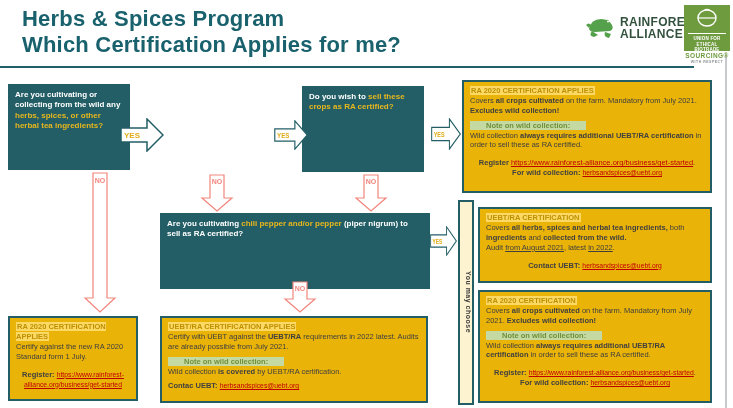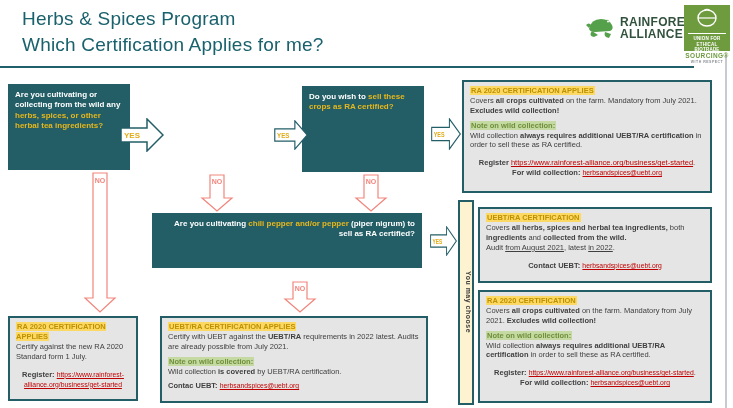--- a/index.html
+++ b/index.html
@@ -1,44 +1,44 @@
 <!DOCTYPE html>
 <html><head>
 <meta charset="utf-8">
 <style>
   html,body{margin:0;padding:0;background:#fff;}
   .stage{position:relative;width:733px;height:408px;background:#fff;overflow:hidden;
          font-family:"Liberation Sans",sans-serif;}
 
   
-  .title{position:absolute;left:22px;top:6px;font-size:19px;font-weight:normal;
+  .title{position:absolute;left:22px;top:6px;font-size:22px;font-weight:bold;
          color:#19616c;line-height:26px;letter-spacing:.2px;}
   .title-rule{position:absolute;left:0;top:66px;width:694px;height:2px;background:#21606a;}
   .right-rule{position:absolute;left:725px;top:55px;width:2px;height:353px;background:#c7cbd0;}
 
   .ra-logo{position:absolute;left:583px;top:10px;width:98px;height:36px;display:flex;align-items:center;}
   .ra-text{font-size:12px;font-weight:bold;color:#33523e;line-height:12px;letter-spacing:.3px;margin-left:3px;}
   .uebt-logo{position:absolute;left:684px;top:5px;width:46px;height:46px;background:#6f9b3f;
              display:flex;flex-direction:column;align-items:center;justify-content:flex-start;padding-top:2px;box-sizing:border-box;}
   .uebt-text{color:#fff;font-size:4.5px;line-height:5.5px;text-align:center;font-weight:bold;letter-spacing:.2px;border-top:1px solid #fff;padding-top:2px;width:38px;}
   .sourcing{position:absolute;left:682px;top:52px;width:50px;text-align:center;
             font-size:6.5px;font-weight:bold;color:#6f9b3f;letter-spacing:.4px;line-height:7px;}
   .sourcing small{display:block;font-size:3.5px;color:#8a8f94;letter-spacing:.5px;}
 
   
   .qbox{position:absolute;background:#235e67;color:#fff;font-size:8px;font-weight:bold;
         line-height:1.3;padding:6px 7px;box-sizing:border-box;}
   .hl{color:#e7b71c;}
 
   
-  .infobox{position:absolute;background:#e5e5e5;border:2px solid #235e67;box-sizing:border-box;
+  .infobox{position:absolute;background:#eab308;border:2px solid #235e67;box-sizing:border-box;
            padding:4px 6px;font-size:7.5px;color:#404040;line-height:1.32;}
   .infobox p{margin:0 0 5px 0;}
   .hy{background:#fbd964;color:#bf9000;font-weight:bold;padding:0 1px;}
-  .hg{background:#c5d9a2;color:#6f8f3a;font-weight:bold;padding:0 1px;}
+  .hg{background:#c5d9a2;color:#6f8f3a;font-weight:bold;padding:0 16px;}
   .lnk{color:#c00000;text-decoration:underline;cursor:pointer;}
   .lnk.small{font-size:6.8px;}
   .u{text-decoration:underline;}
   .mt{margin-top:8px !important;text-align:center;}
 
   
   .choose-bar{position:absolute;left:458px;top:200px;width:16px;height:205px;
               background:#fdf3d0;border:2px solid #235e67;box-sizing:border-box;
               writing-mode:vertical-rl;text-align:center;font-size:7px;font-weight:bold;
               color:#3c3c3c;letter-spacing:.5px;}
@@ -95,21 +95,21 @@
 
   <div class="qbox" style="left:8px;top:84px;width:122px;height:86px;">
     <span>Are you cultivating or collecting from the wild any </span><span class="hl">herbs, spices, or other herbal tea ingredients?</span>
   </div>
 
 
   <div class="qbox" style="left:302px;top:86px;width:122px;height:86px;">
     <span>Do you wish to </span><span class="hl">sell these crops as RA certified?</span>
   </div>
 
-  <div class="qbox" style="left:152px;top:213px;width:270px;height:55px;text-align:right;">
+  <div class="qbox" style="left:160px;top:213px;width:270px;height:76px;">
     <span>Are you cultivating </span><span class="hl">chili pepper and/or pepper</span><span> (piper nigrum) to sell as RA certified?</span>
   </div>
 
   <svg class="arrow" style="left:120px;top:118px;" width="44" height="34" viewBox="0 0 44 34">
     <polygon points="1,10 27,10 27,1 43,17 27,33 27,24 1,24" fill="#fff" stroke="#235e67" stroke-width="1.5"></polygon>
     <text x="4" y="20" font-size="8" font-weight="bold" fill="#e2ac18">YES</text>
   </svg>
   <svg class="arrow" style="left:274px;top:120px;" width="34" height="30" viewBox="0 0 44 34" preserveAspectRatio="none">
     <polygon points="1,10 27,10 27,1 43,17 27,33 27,24 1,24" fill="#fff" stroke="#235e67" stroke-width="1.5"></polygon>
     <text x="4" y="20" font-size="8" font-weight="bold" fill="#e2ac18">YES</text>

